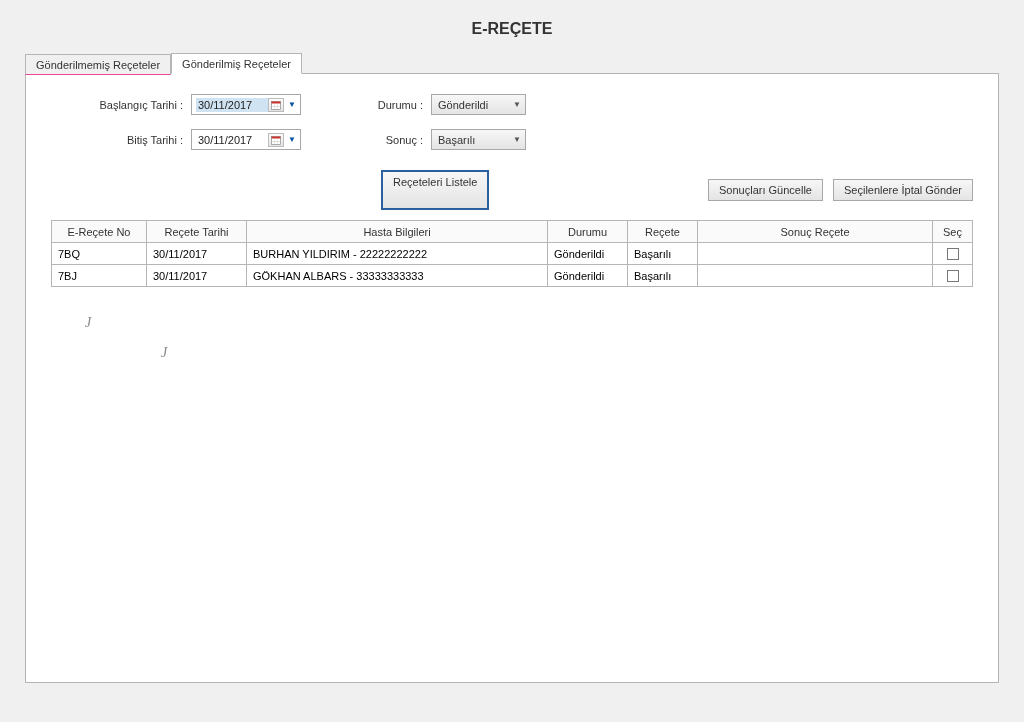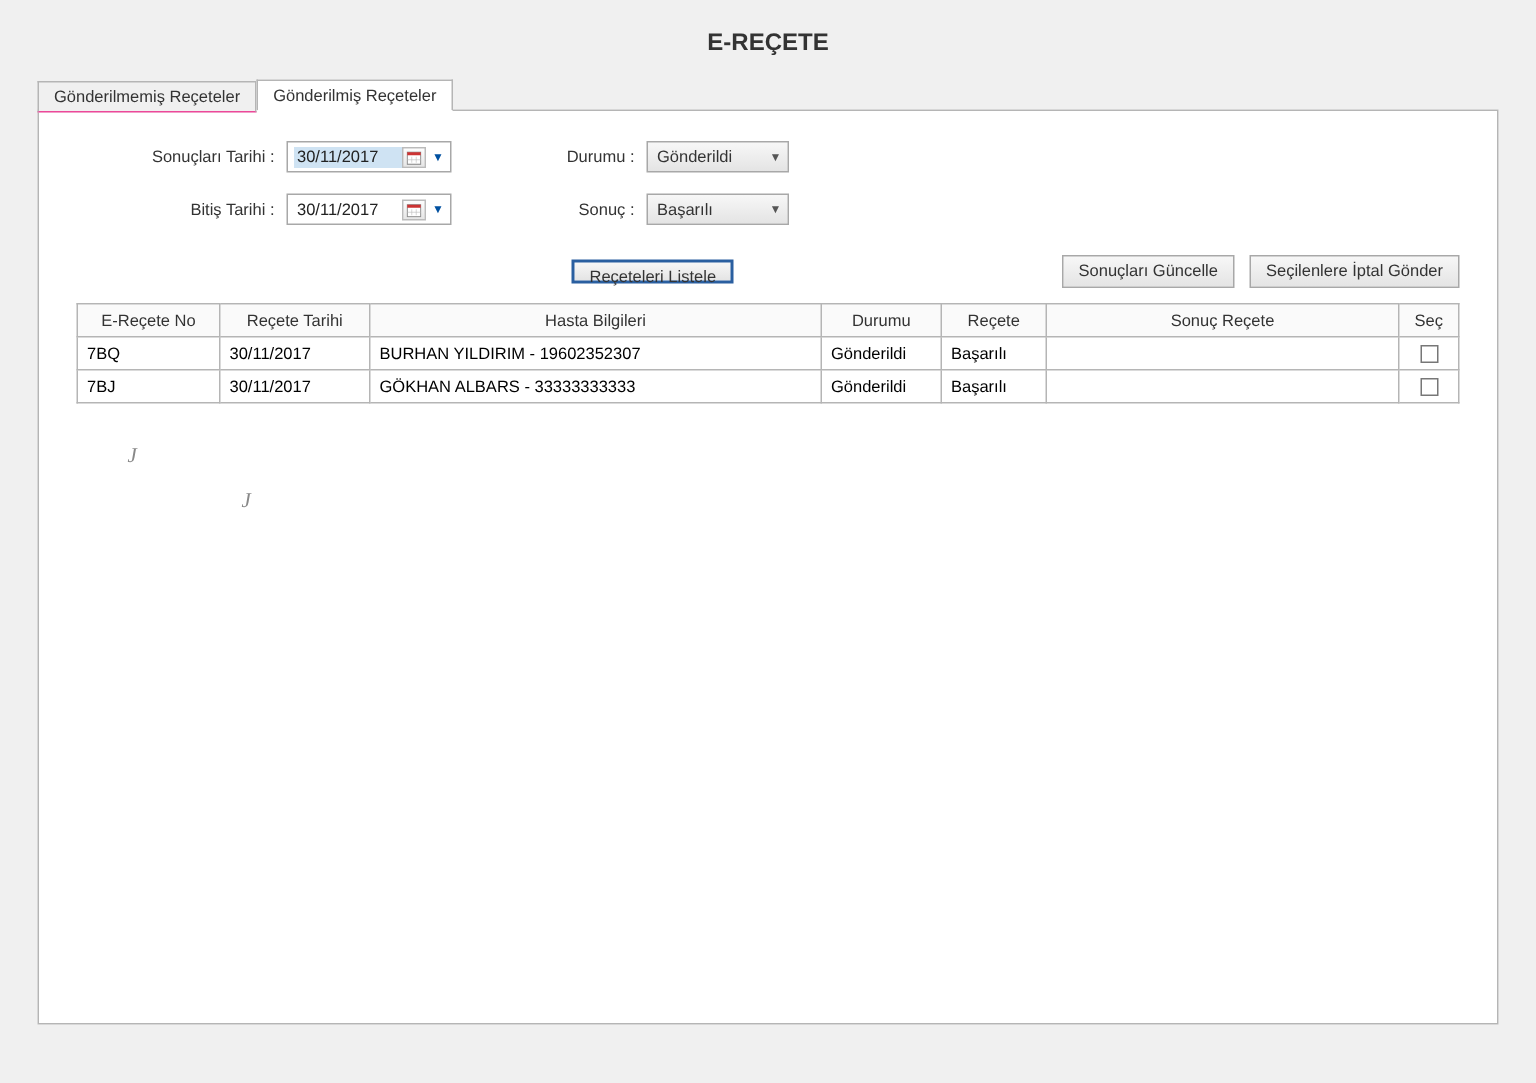--- a/index.html
+++ b/index.html
@@ -143,21 +143,21 @@
       background: linear-gradient(#f7f7f7,#e4e4e4);
       height: 22px;
       line-height: 20px;
       padding: 0 10px;
       font-size: 11px;
       color: #333;
       cursor: pointer;
     }
     .btn.primary {
       border: 2px solid #2a5fa0;
-      height: 16px;
+      height: 40px;
       line-height: 20px;
     }
     .action-row .btn.primary {
       margin-left: 330px;
     }
     .action-row .spacer { flex: 1; }
     .action-row .btn + .btn { margin-left: 10px; }
 
     .grid {
       margin-top: 10px;
@@ -216,21 +216,21 @@
 <div class="tabs-wrap">
   <div class="tabs">
     <div class="tab inactive">Gönderilmemiş Reçeteler</div>
     <div class="tab active">Gönderilmiş Reçeteler</div>
   </div>
 
   <div class="tab-panel">
 
     <div class="filters">
       <div class="filter-row">
-        <div class="lbl-col">Sonuçları Tarihi :</div>
+        <div class="lbl-col">Başlangıç Tarihi :</div>
         <div class="datepick">
           <span class="dt-text">30/11/2017</span>
           <span class="dt-icon">
             <svg viewBox="0 0 10 10">
                 <rect x="0.5" y="1.5" width="9" height="8" fill="#fff" stroke="#888" stroke-width="0.7"></rect>
                 <rect x="0.5" y="1.5" width="9" height="2" fill="#c33"></rect>
                 <line x1="3.5" y1="4.5" x2="3.5" y2="8.5" stroke="#bbb" stroke-width="0.4"></line>
                 <line x1="6.5" y1="4.5" x2="6.5" y2="8.5" stroke="#bbb" stroke-width="0.4"></line>
                 <line x1="0.5" y1="6.5" x2="9.5" y2="6.5" stroke="#bbb" stroke-width="0.4"></line>
               </svg>
@@ -294,21 +294,21 @@
           <th>Durumu</th>
           <th>Reçete</th>
           <th>Sonuç Reçete</th>
           <th>Seç</th>
         </tr>
       </thead>
       <tbody id="grid-body">
           <tr>
             <td>7BQ</td>
             <td>30/11/2017</td>
-            <td>BURHAN YILDIRIM - 19602352307</td>
+            <td>BURHAN YILDIRIM - 22222222222</td>
             <td>Gönderildi</td>
             <td>Başarılı</td>
             <td></td>
             <td class="center"><span class="chk"></span></td>
           </tr>
           <tr>
             <td>7BJ</td>
             <td>30/11/2017</td>
             <td>GÖKHAN ALBARS - 33333333333</td>
             <td>Gönderildi</td>

